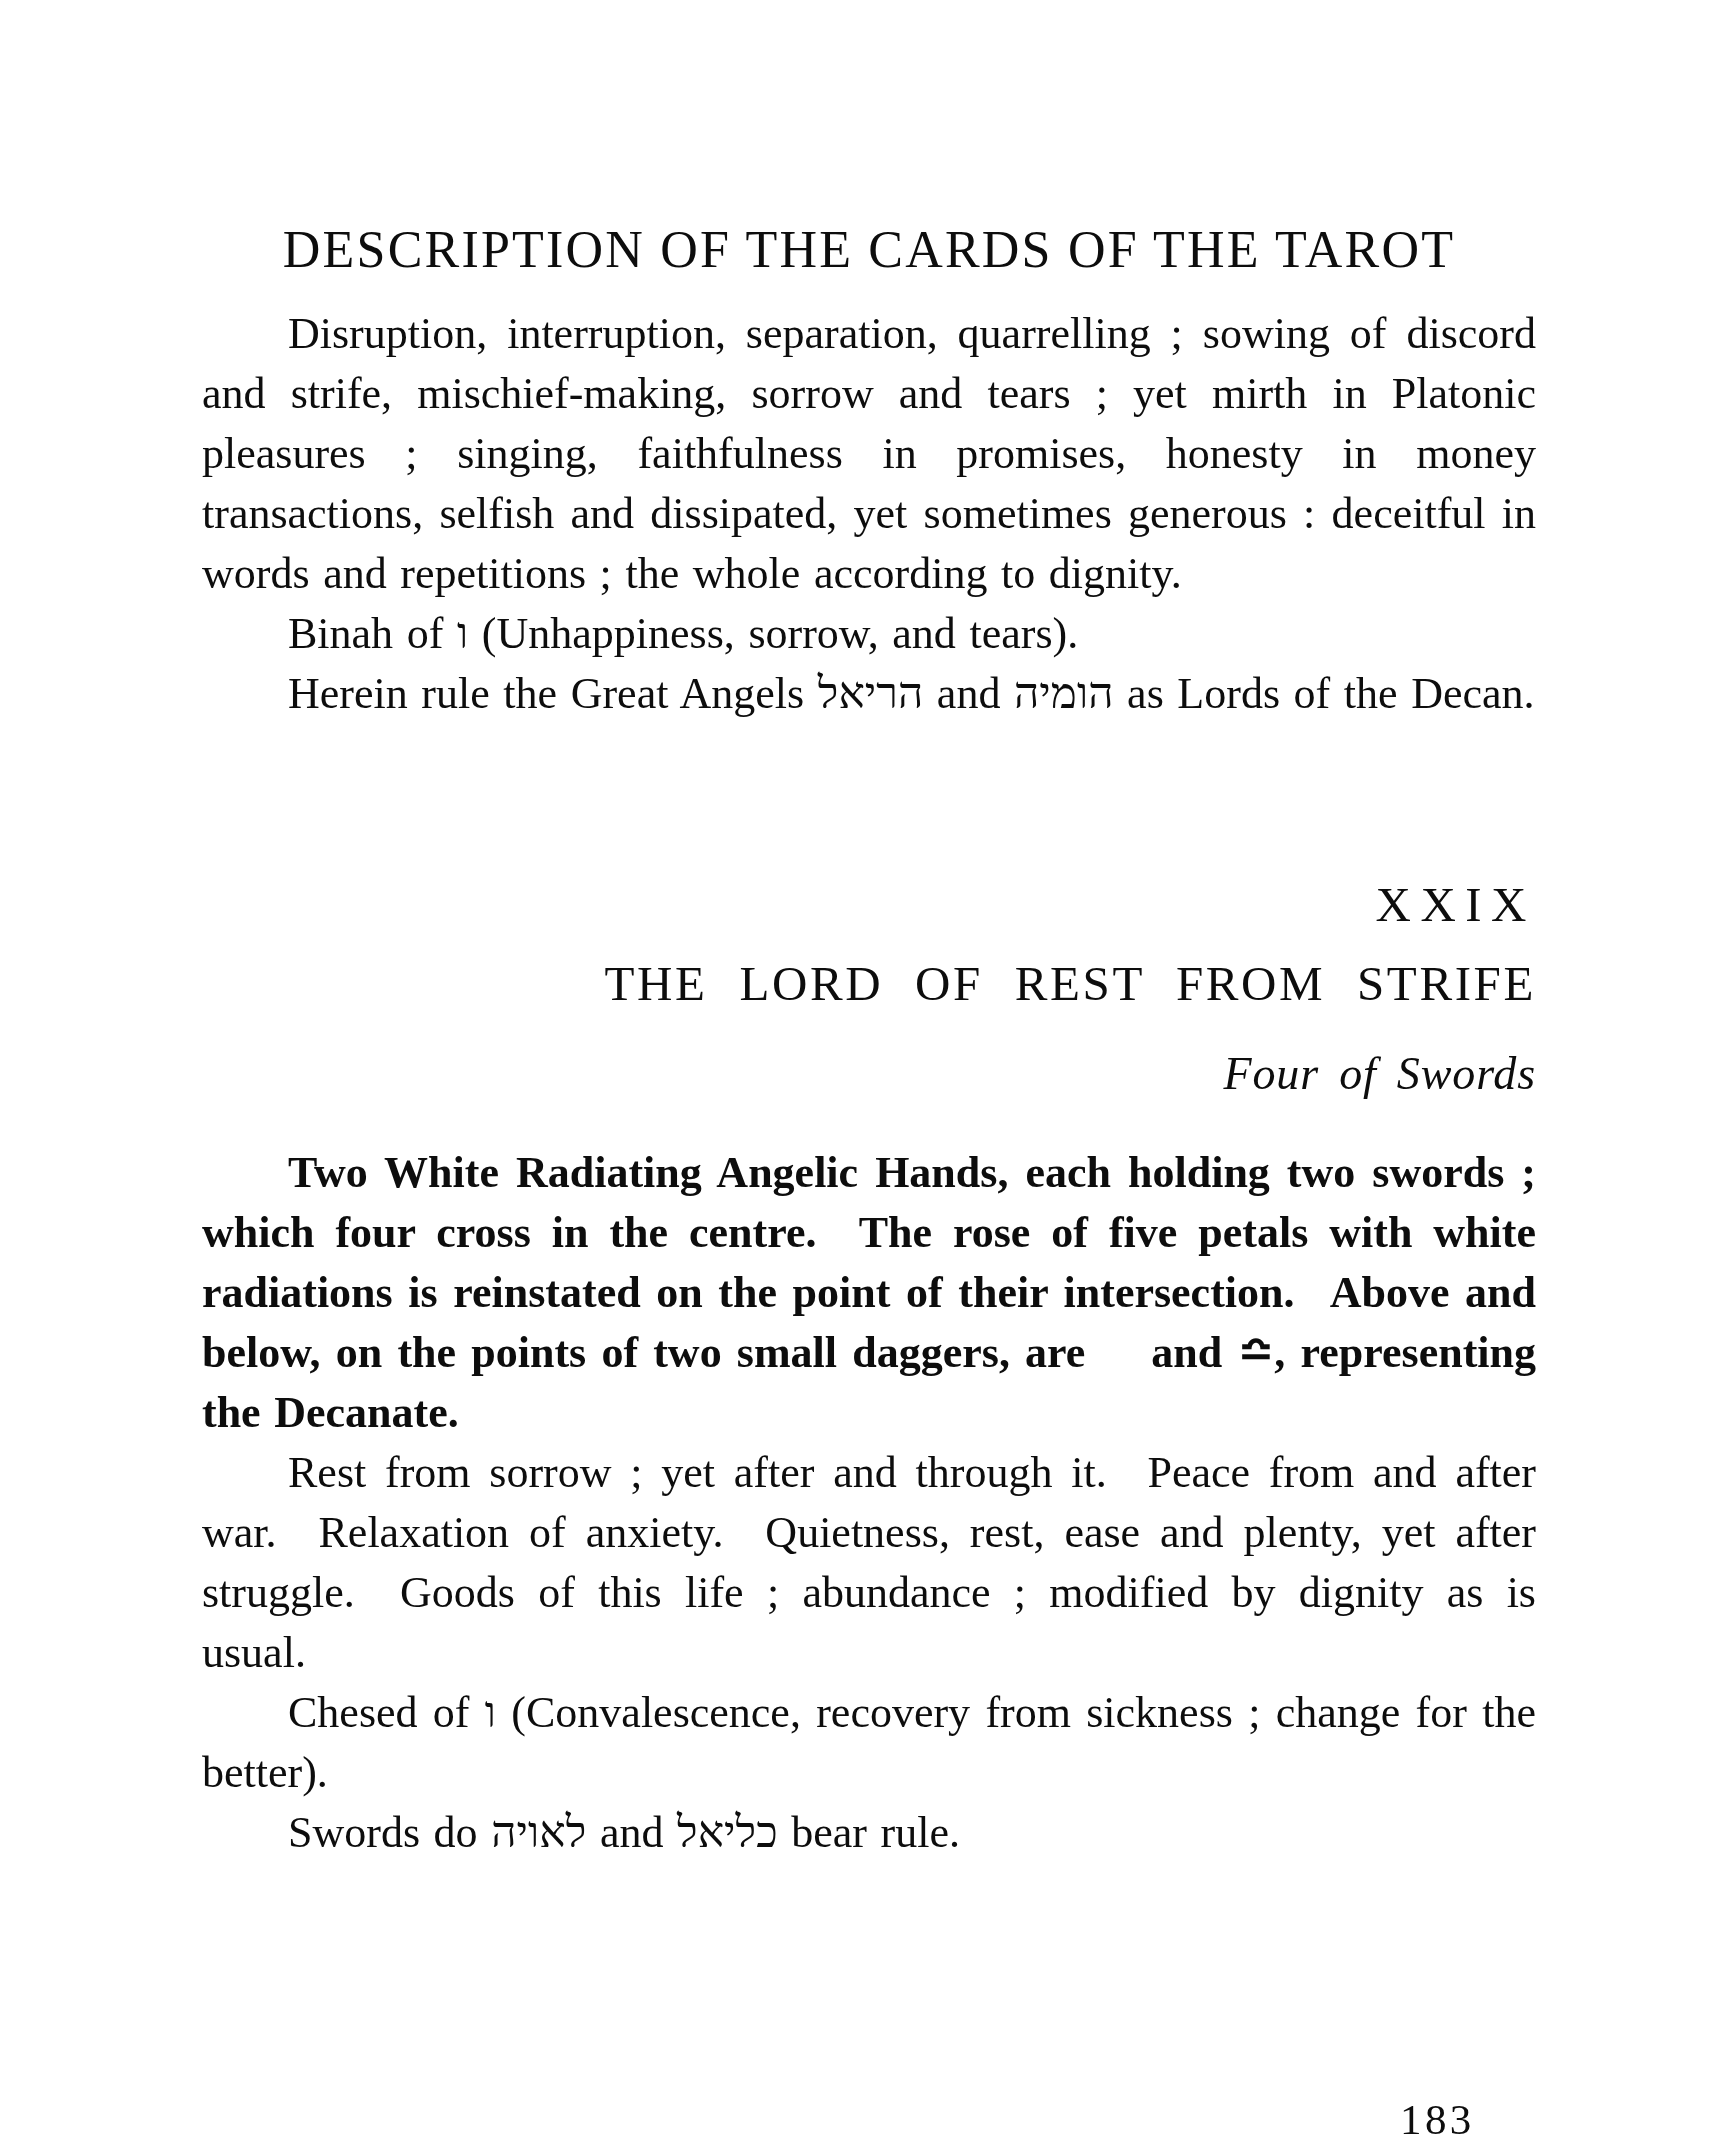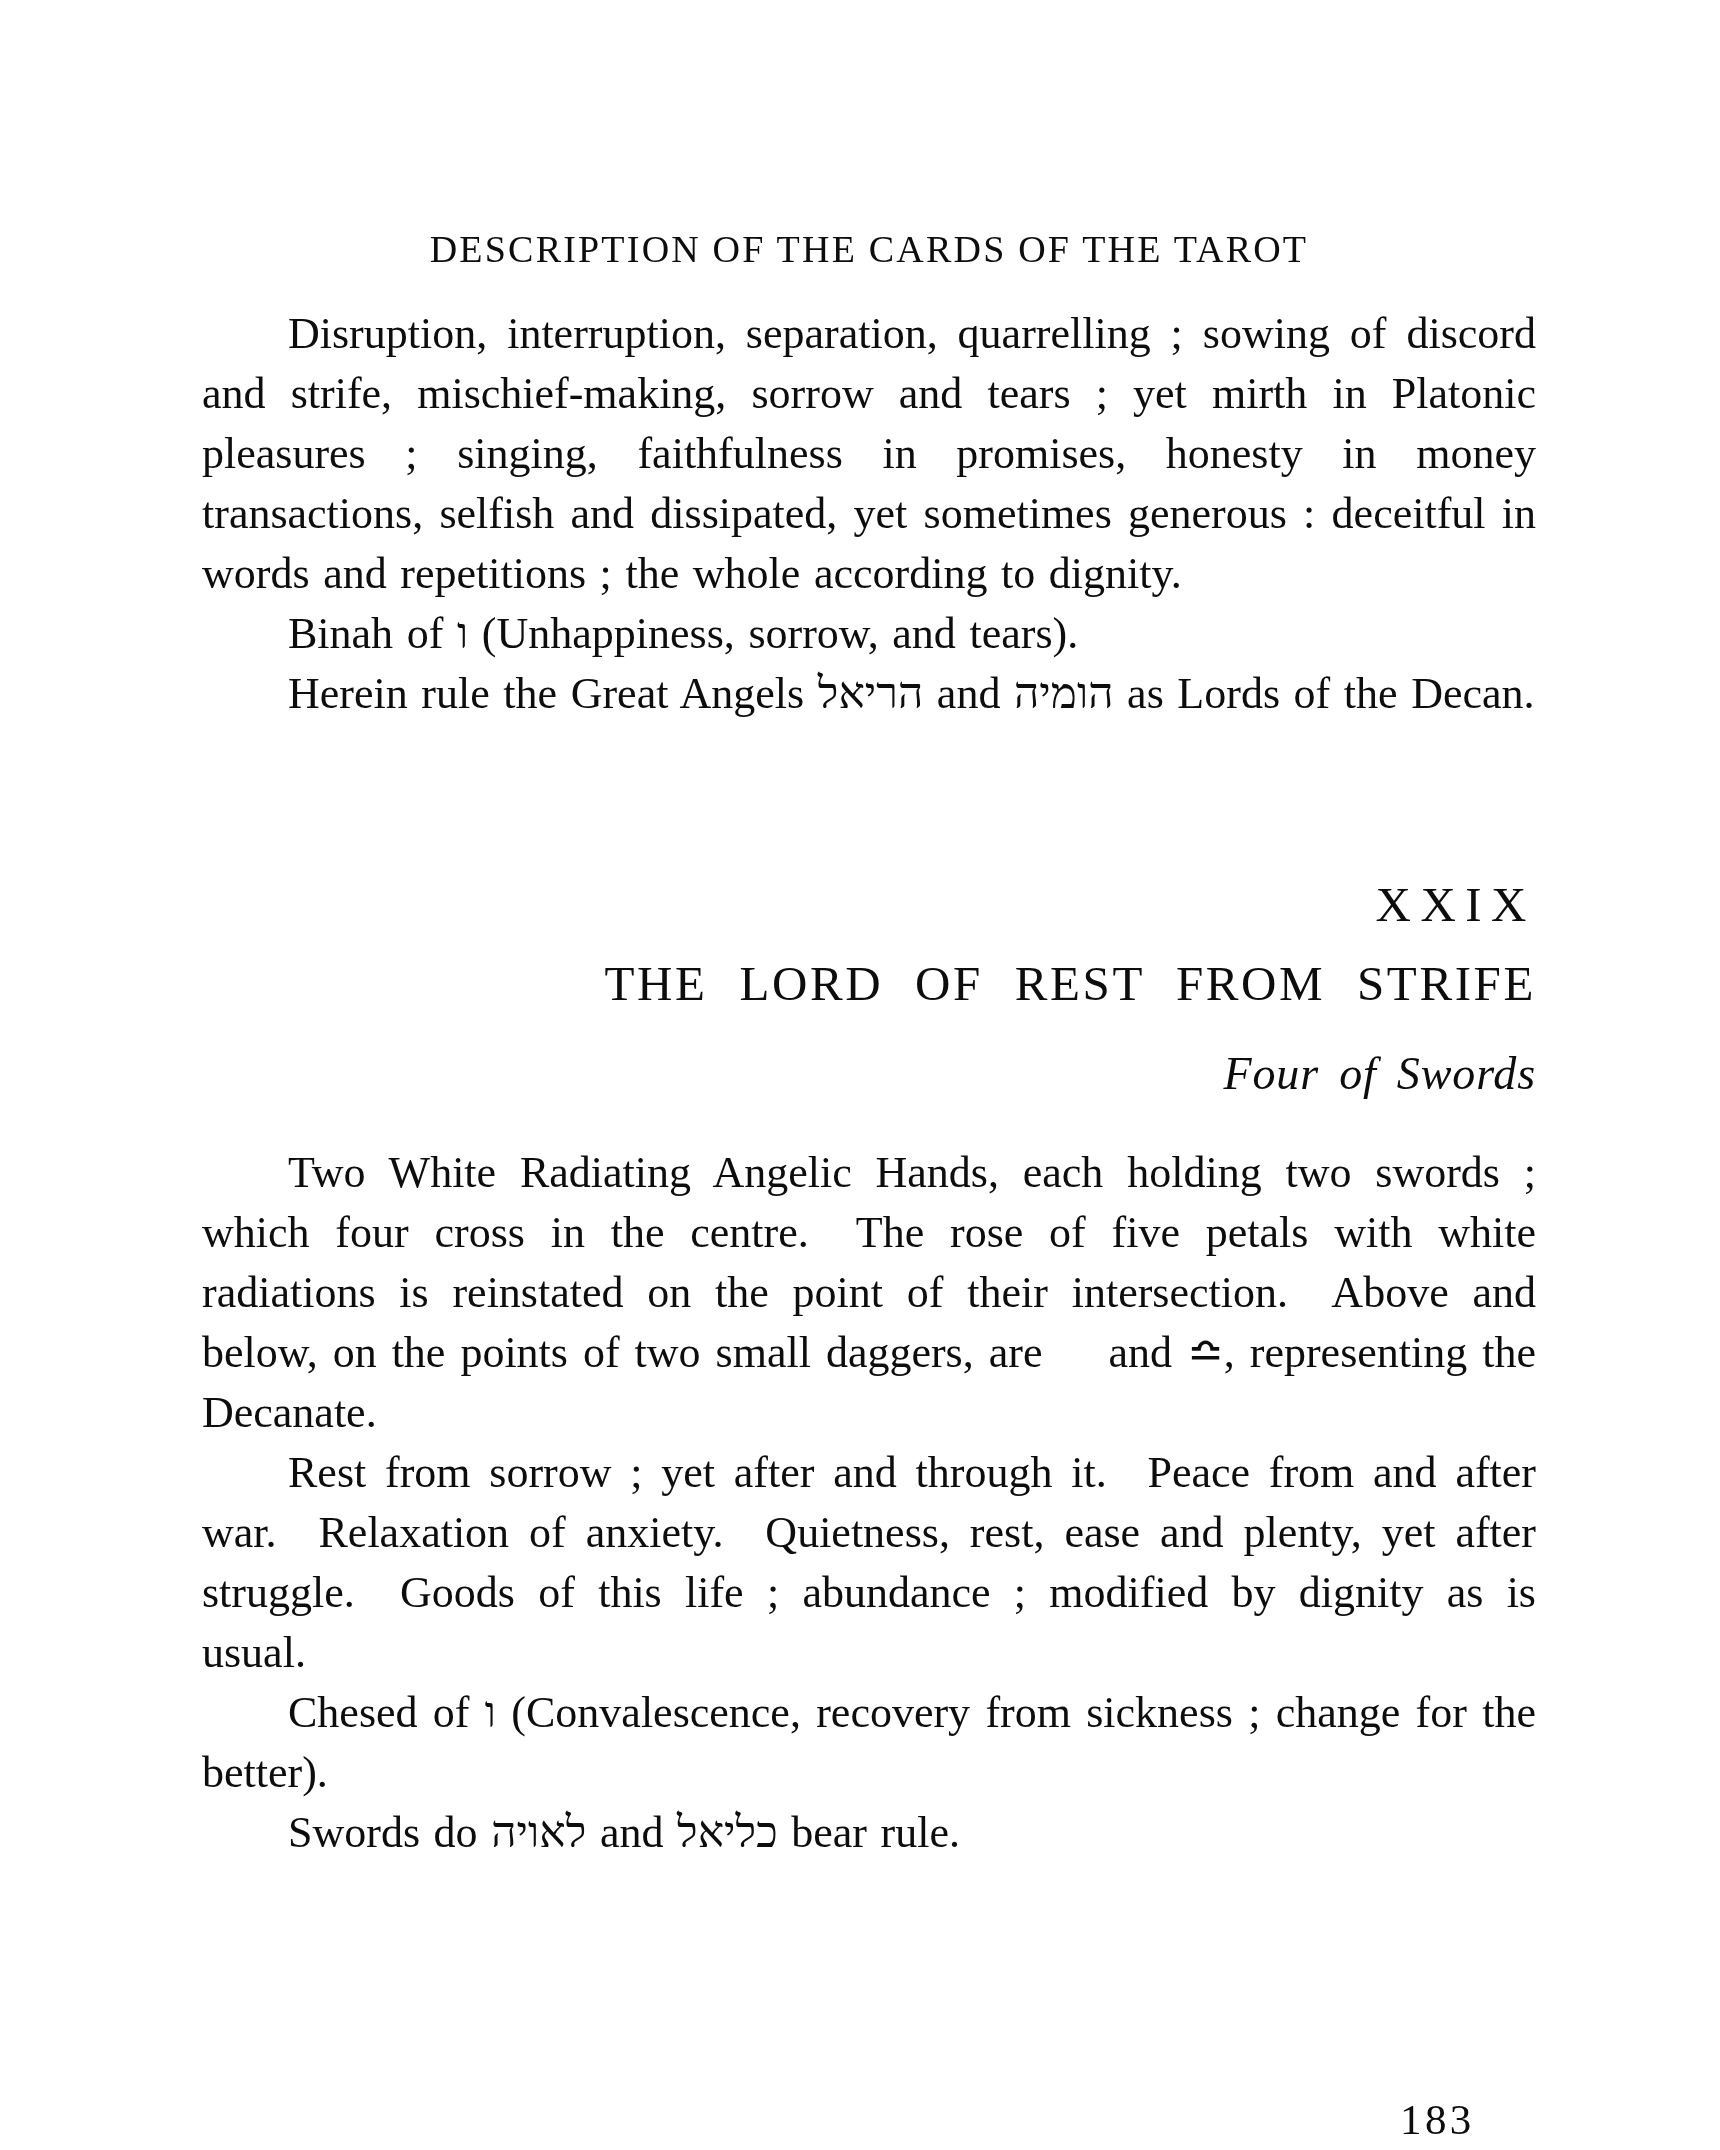--- a/index.html
+++ b/index.html
@@ -12,21 +12,21 @@
   }
   .page {
     position: relative;
     box-sizing: border-box;
     width: 1721px;
     height: 2344px;
     padding: 219px 185px 0 202px;
     overflow: hidden;
   }
   .running-header {
-    font-size: 38px;
+    font-size: 52px;
     font-weight: normal;
     line-height: 61px;
     letter-spacing: 2.2px;
     text-align: center;
     white-space: nowrap;
     margin: 0 0 24px 0;
   }
   p.body {
     font-size: 44px;
     line-height: 60px;
@@ -54,21 +54,21 @@
     white-space: nowrap;
   }
   .card-name {
     font-style: italic;
     font-size: 46px;
     line-height: 60px;
     margin-top: 30px;
     letter-spacing: 0.9px;
     word-spacing: 7.7px;
   }
-  .first-after-head { margin-top: 39px !important; }
+  .first-after-head { margin-top: 39px !important; font-weight: bold; }
   .page-number {
     position: absolute;
     top: 2096px;
     left: 1400px;
     font-size: 43px;
     line-height: 47px;
     letter-spacing: 3.4px;
   }
 </style>
 </head>

